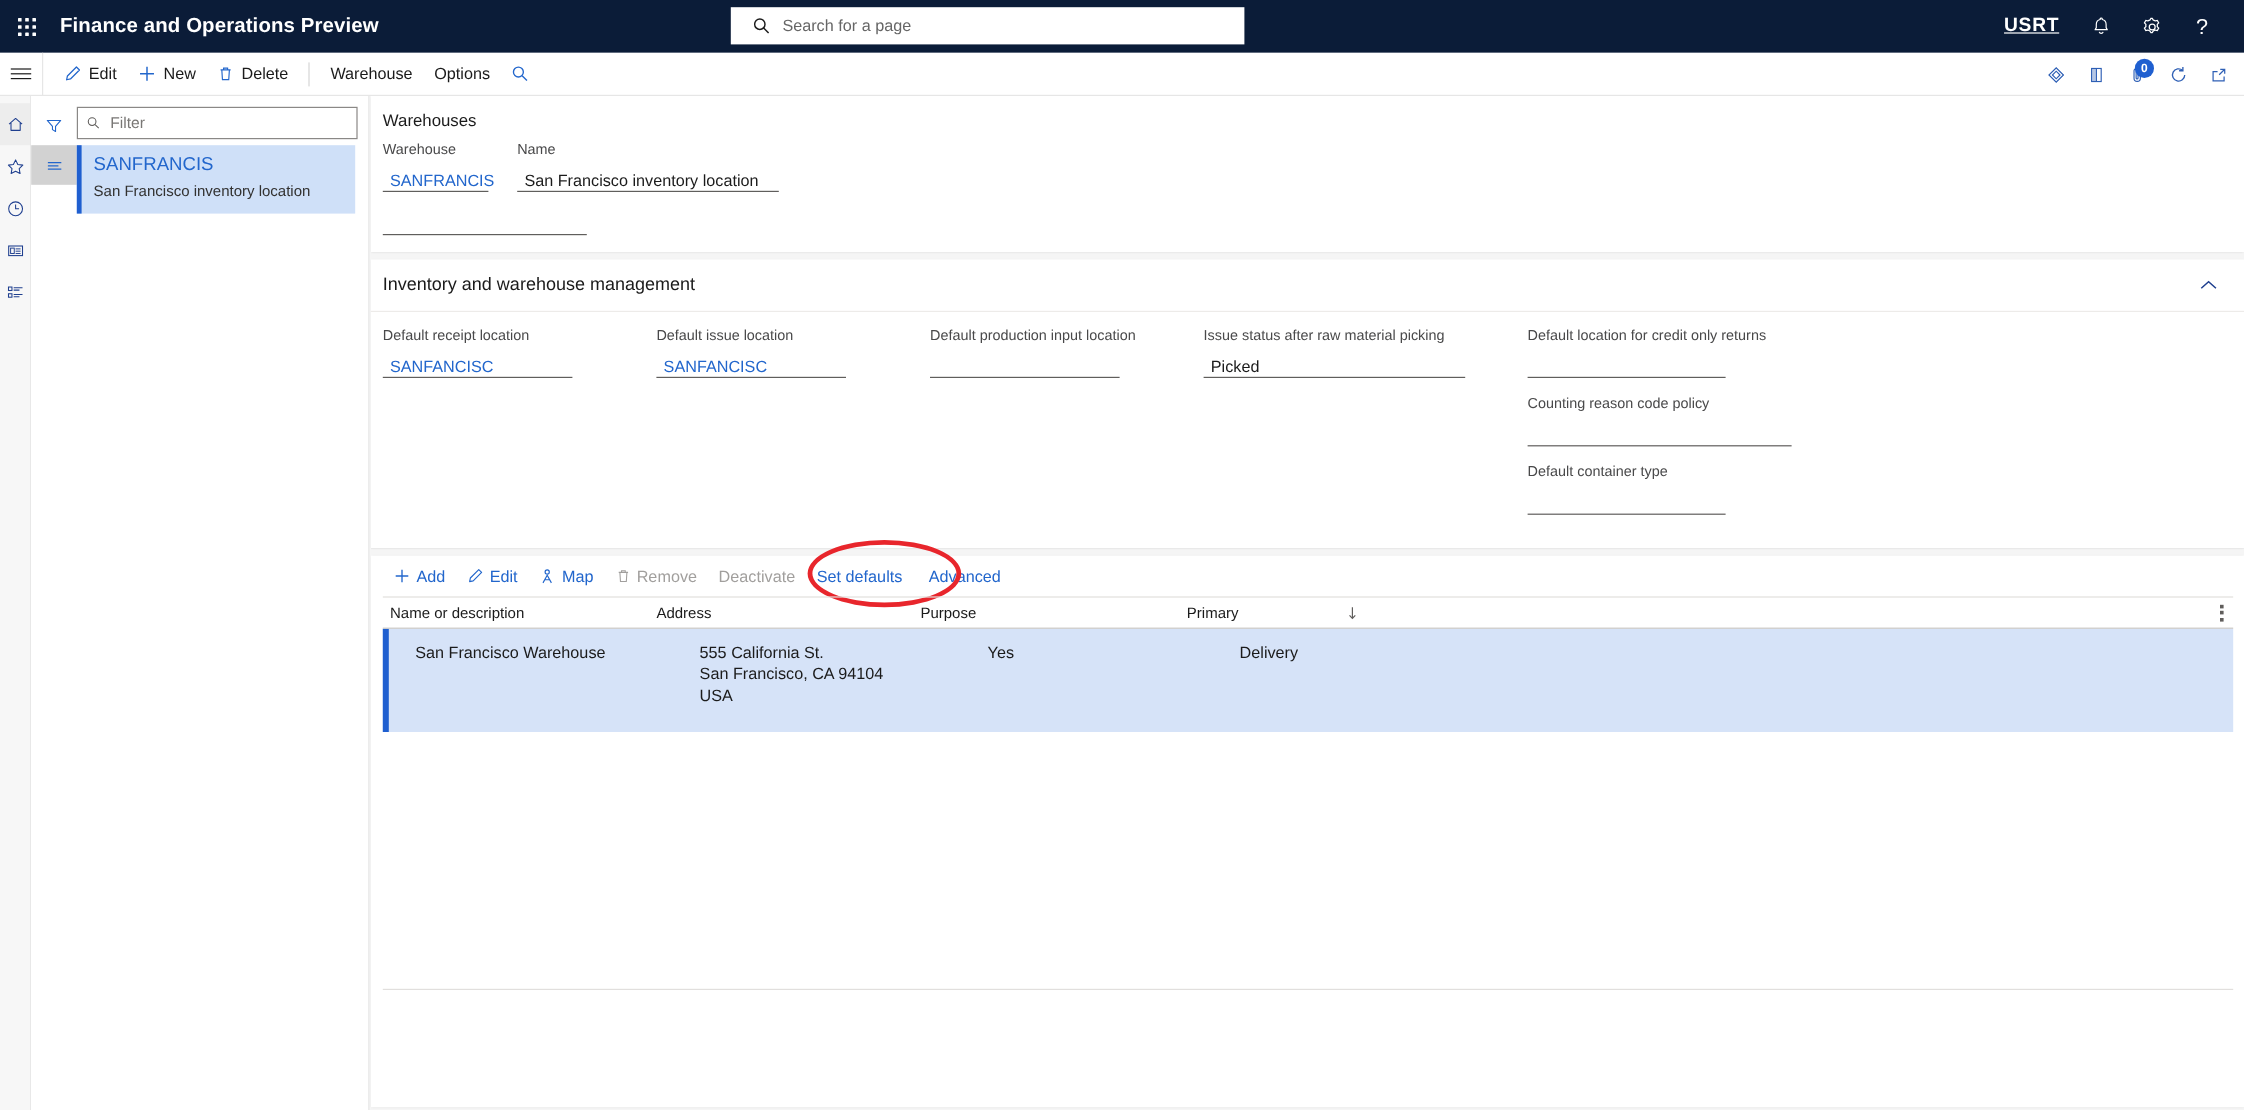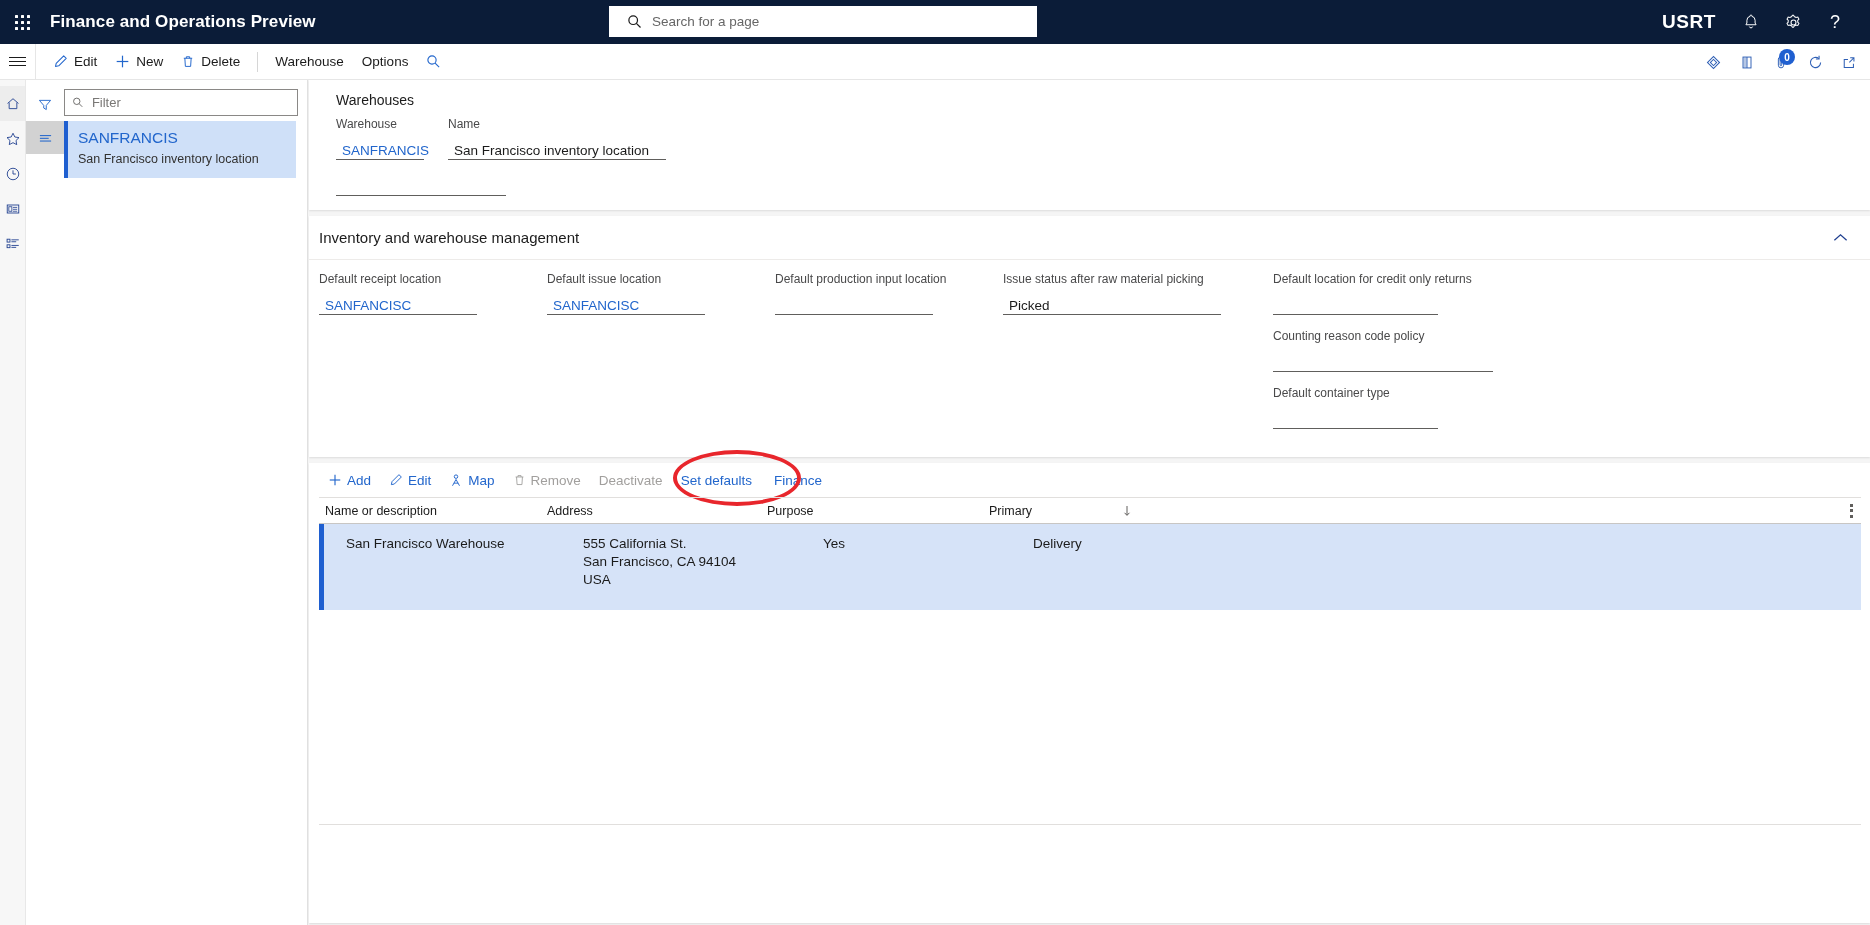--- a/index.html
+++ b/index.html
@@ -55,23 +55,23 @@
     font-family: "Liberation Sans", sans-serif;
     color: #333; width: 100%;
     background: transparent;
   }
   .search-input::placeholder { color: #666; }
   .topbar-right {
     position: absolute; right: 0; top: 0;
     height: 44px; display: flex; align-items: center;
   }
   .usrt-label {
-    font-size: 19px; font-weight: bold;
+    font-size: 16px; font-weight: bold;
     letter-spacing: 0.6px;
-    padding: 0 14px; cursor: pointer;
+    padding: 0 14px; cursor: pointer; text-decoration: underline;
   }
   .tb-icon {
     width: 42px; height: 44px;
     display: flex; align-items: center; justify-content: center;
     cursor: pointer;
   }
 
   
   .cmdbar {
     height: 36px;
@@ -193,21 +193,21 @@
     position: relative;
     padding-left: 1px;
   }
   .card {
     background: #ffffff;
     margin: 0 0 6px 0;
     box-shadow: 0 0.6px 1.8px rgba(0,0,0,0.10), 0 0.1px 0.4px rgba(0,0,0,0.07);
     position: relative;
   }
 
-  .head-card { padding: 12px 0 0 17px; }
+  .head-card { padding: 12px 0 0 0; }
   .head-title {
     font-size: 14px; color: #1b1b1b;
     padding: 0 0 9px 10px;
   }
   .field-row { display: flex; padding: 0 0 0 10px; }
   .field {
     margin-right: 24px;
     padding-bottom: 14px;
   }
   .field-label {
@@ -610,21 +610,21 @@
           </svg>
           <span>Remove</span>
         </div>
         <div class="tb-btn disabled">
           <span>Deactivate</span>
         </div>
         <div class="tb-btn">
           <span>Set defaults</span>
         </div>
         <div class="tb-btn" style="margin-left:4px">
-          <span>Finance</span>
+          <span>Advanced</span>
         </div>
 
         <div class="annot-circle" style="left:364px; top:-13px; width:128px; height:56px;"></div>
       </div>
 
       <div class="grid-head">
         <div class="gh-cell" style="width:222px">Name or description</div>
         <div class="gh-cell" style="width:220px">Address</div>
         <div class="gh-cell" style="width:222px">Purpose</div>
         <div class="gh-cell" style="width:190px">

